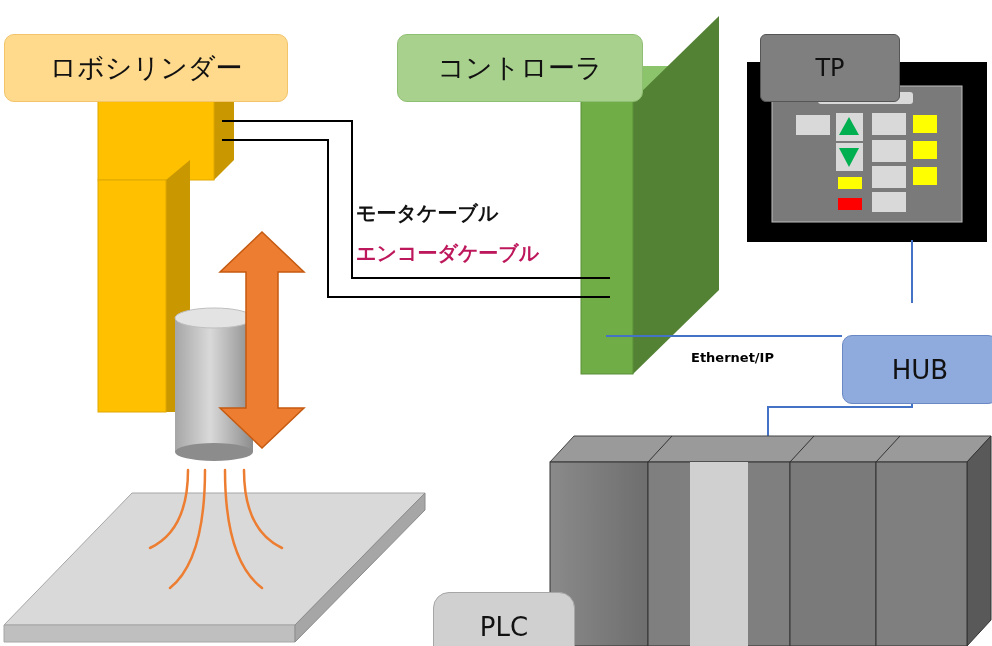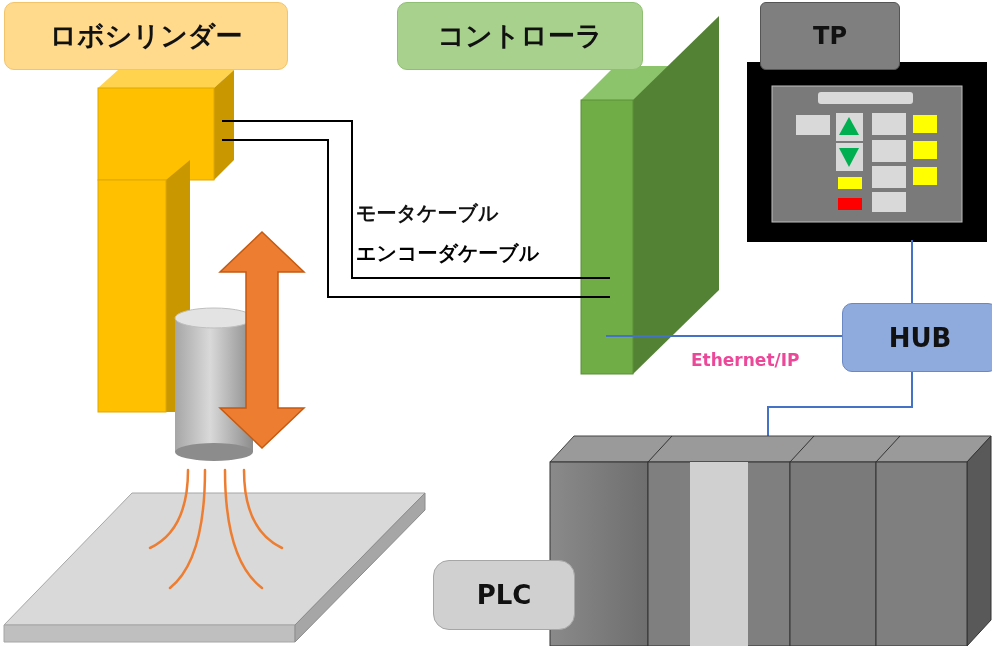--- a/index.html
+++ b/index.html
@@ -1,17 +1,17 @@
 <!DOCTYPE html>
 <html><head>
 <meta charset="utf-8">
 <style>
   html, body { margin:0; padding:0; background:#ffffff; }
   body { width:992px; height:646px; position:relative; overflow:hidden; font-family:"DejaVu Sans", sans-serif; }
-  .label-box { position:absolute; display:flex; align-items:center; justify-content:center; font-weight:bold; color:#111; box-sizing:border-box; }
+  .label-box { position:absolute; display:flex; align-items:center; justify-content:center; font-weight:normal; color:#111; box-sizing:border-box;margin-top:32px; }
   svg.stage { position:absolute; left:0; top:0; }
   .txt { position:absolute; font-family:"DejaVu Sans", sans-serif; white-space:nowrap; }
 </style>
 </head>
 <body>
 
 <svg class="stage" width="992" height="646" viewBox="0 0 992 646">
   <defs>
     <linearGradient id="cylGrad" x1="0" x2="1" y1="0" y2="0">
       <stop offset="0" stop-color="#a6a6a6"></stop>
@@ -108,14 +108,14 @@
 
 <div class="label-box" style="left:397px;top:2px;width:246px;height:68px;background:#A9D18E;border:1px solid #8fbf72;border-radius:10px;font-size:27px;">コントローラ</div>
 
 <div class="label-box" style="left:760px;top:2px;width:140px;height:68px;background:#7F7F7F;border:1px solid #555;border-radius:6px;font-size:24px;">TP</div>
 
 <div class="label-box" style="left:842px;top:303px;width:156px;height:69px;background:#8FAADC;border:1px solid #6a88c4;border-radius:10px;font-size:26px;">HUB</div>
 
 <div class="label-box" style="left:433px;top:560px;width:142px;height:70px;background:#D0D0D0;border:1px solid #a6a6a6;border-radius:16px;font-size:26px;">PLC</div>
 
 <div class="txt" style="left:356px;top:200px;font-size:20px;font-weight:bold;color:#111;font-family:Liberation Serif, serif;">モータケーブル</div>
-<div class="txt" style="left:356px;top:240px;font-size:20px;font-weight:bold;color:#000000;">エンコーダケーブル</div>
-<div class="txt" style="left:691px;top:350px;font-size:17px;font-weight:bold;color:#ec4899;">Ethernet/IP</div>
+<div class="txt" style="left:356px;top:240px;font-size:20px;font-weight:bold;color:#be185d;">エンコーダケーブル</div>
+<div class="txt" style="left:691px;top:350px;font-size:13px;font-weight:bold;color:#000000;">Ethernet/IP</div>
 
 </body></html>

